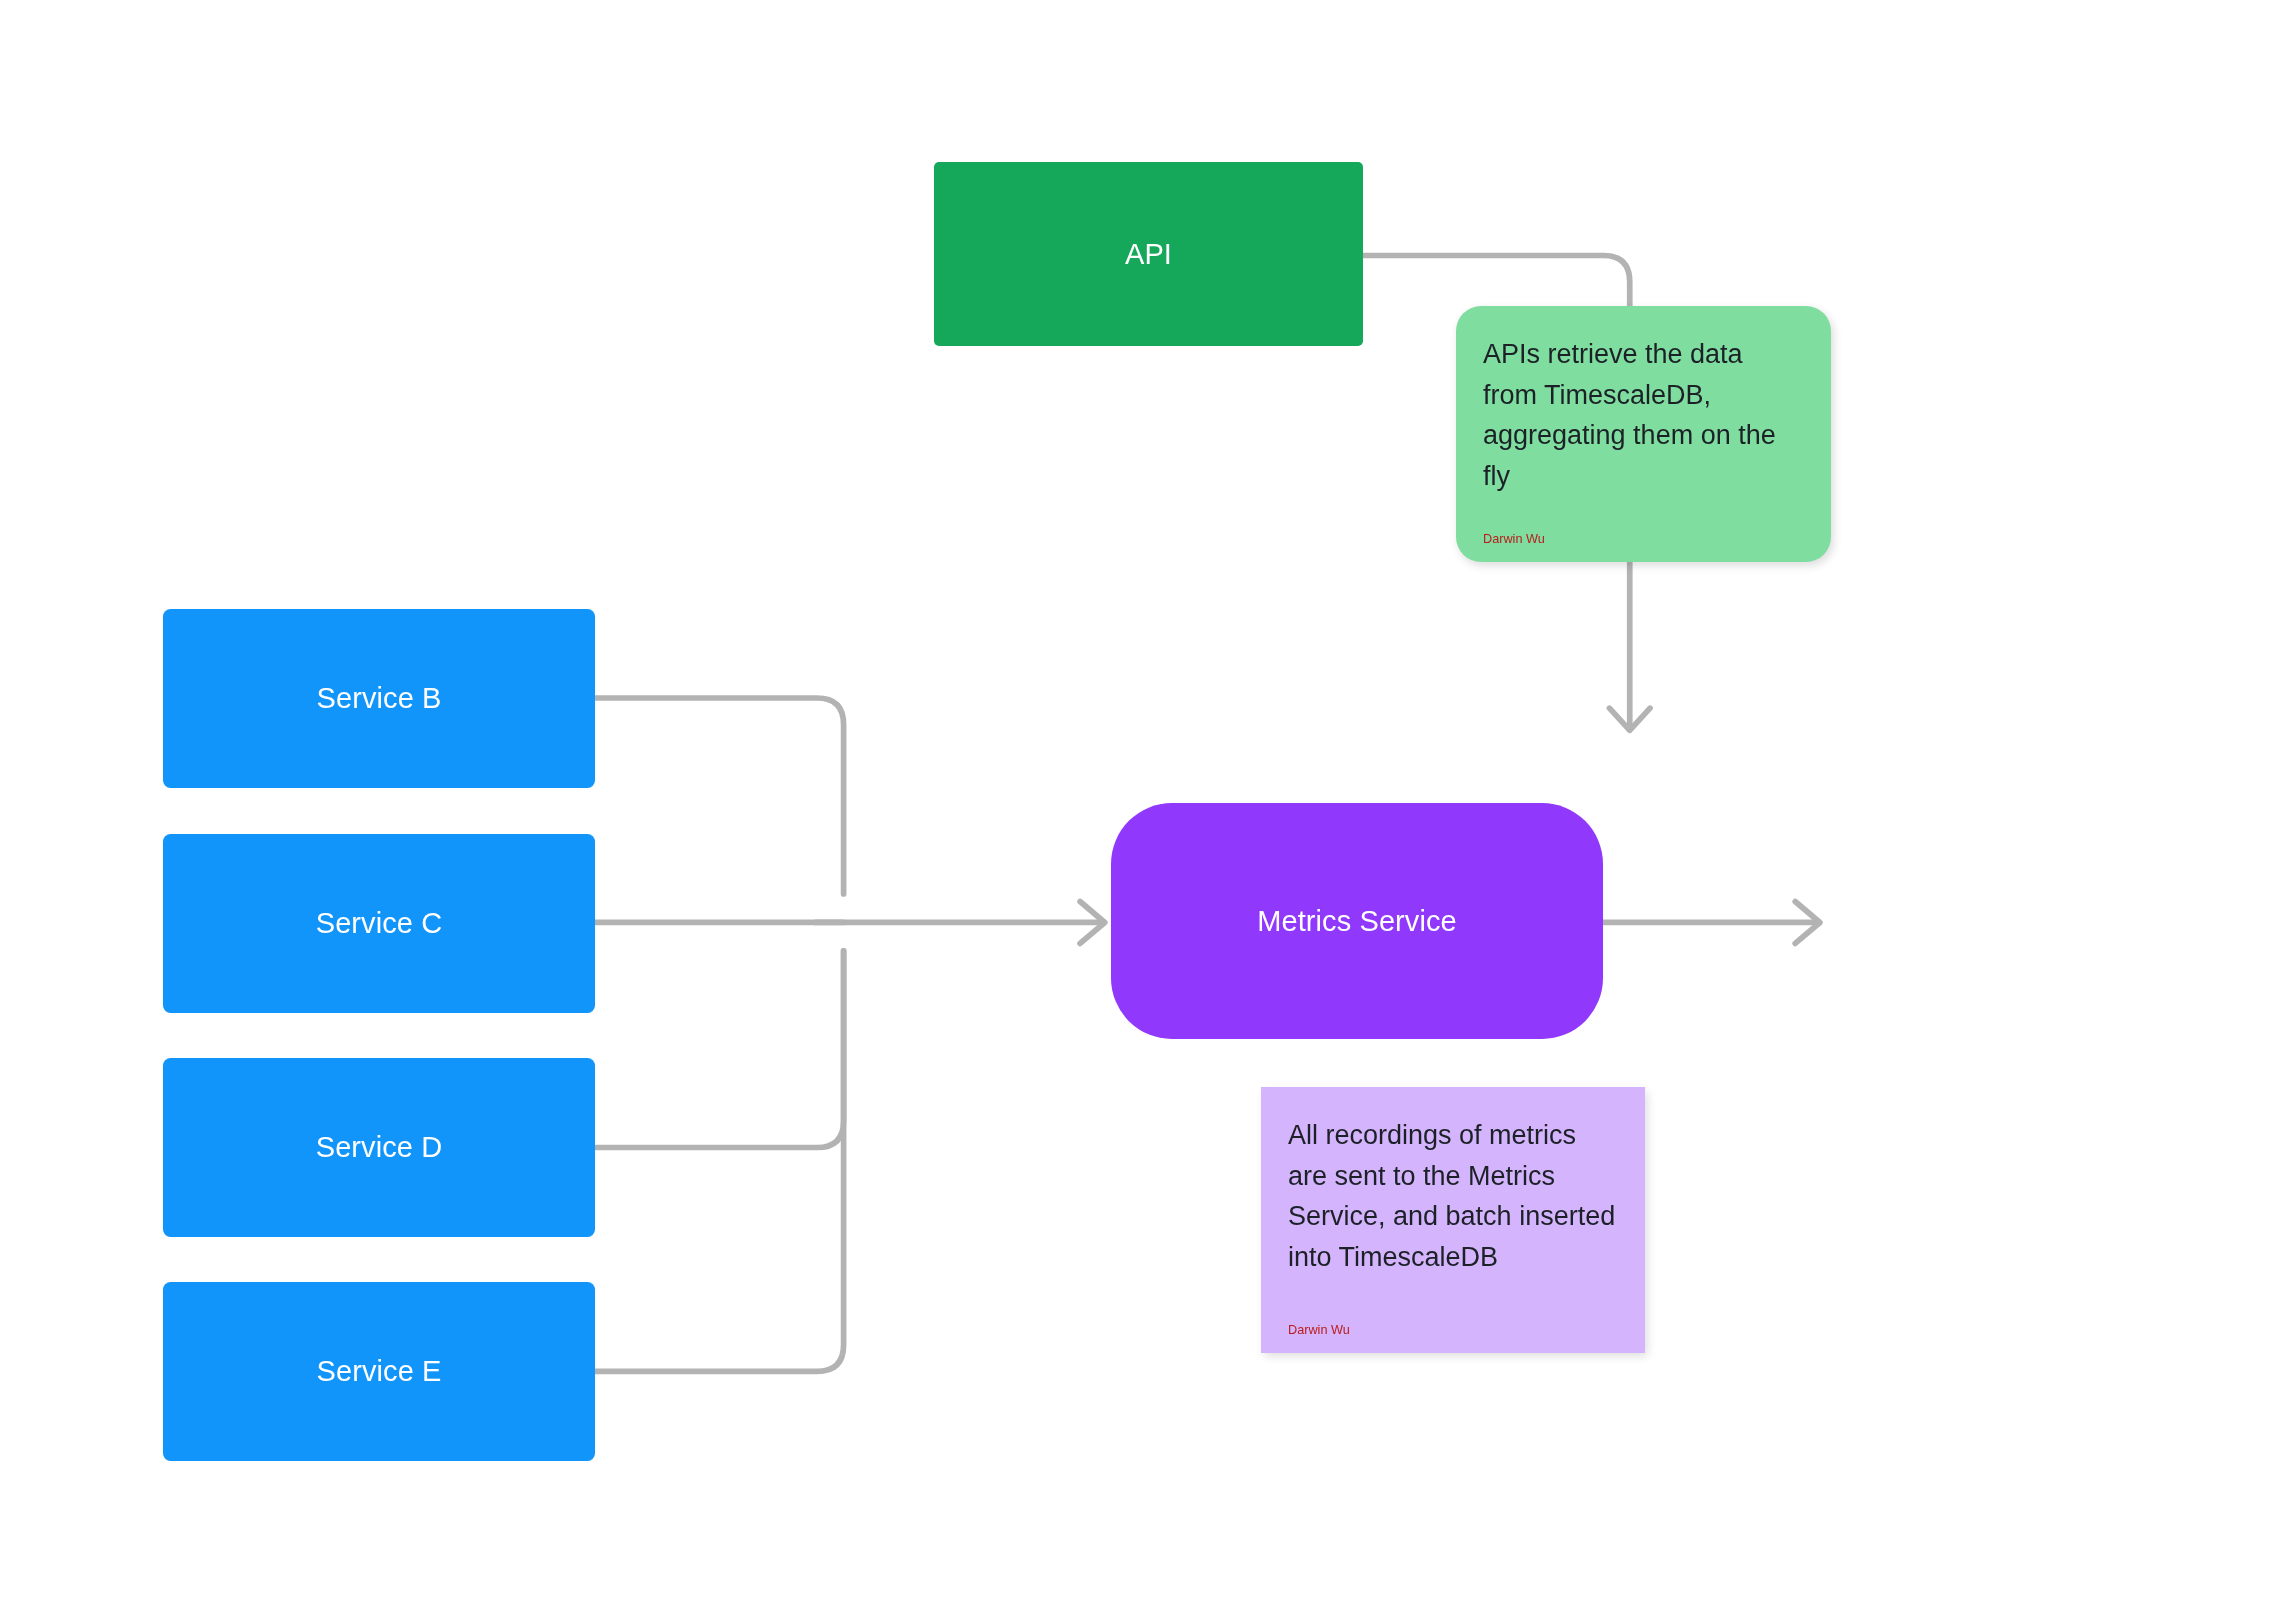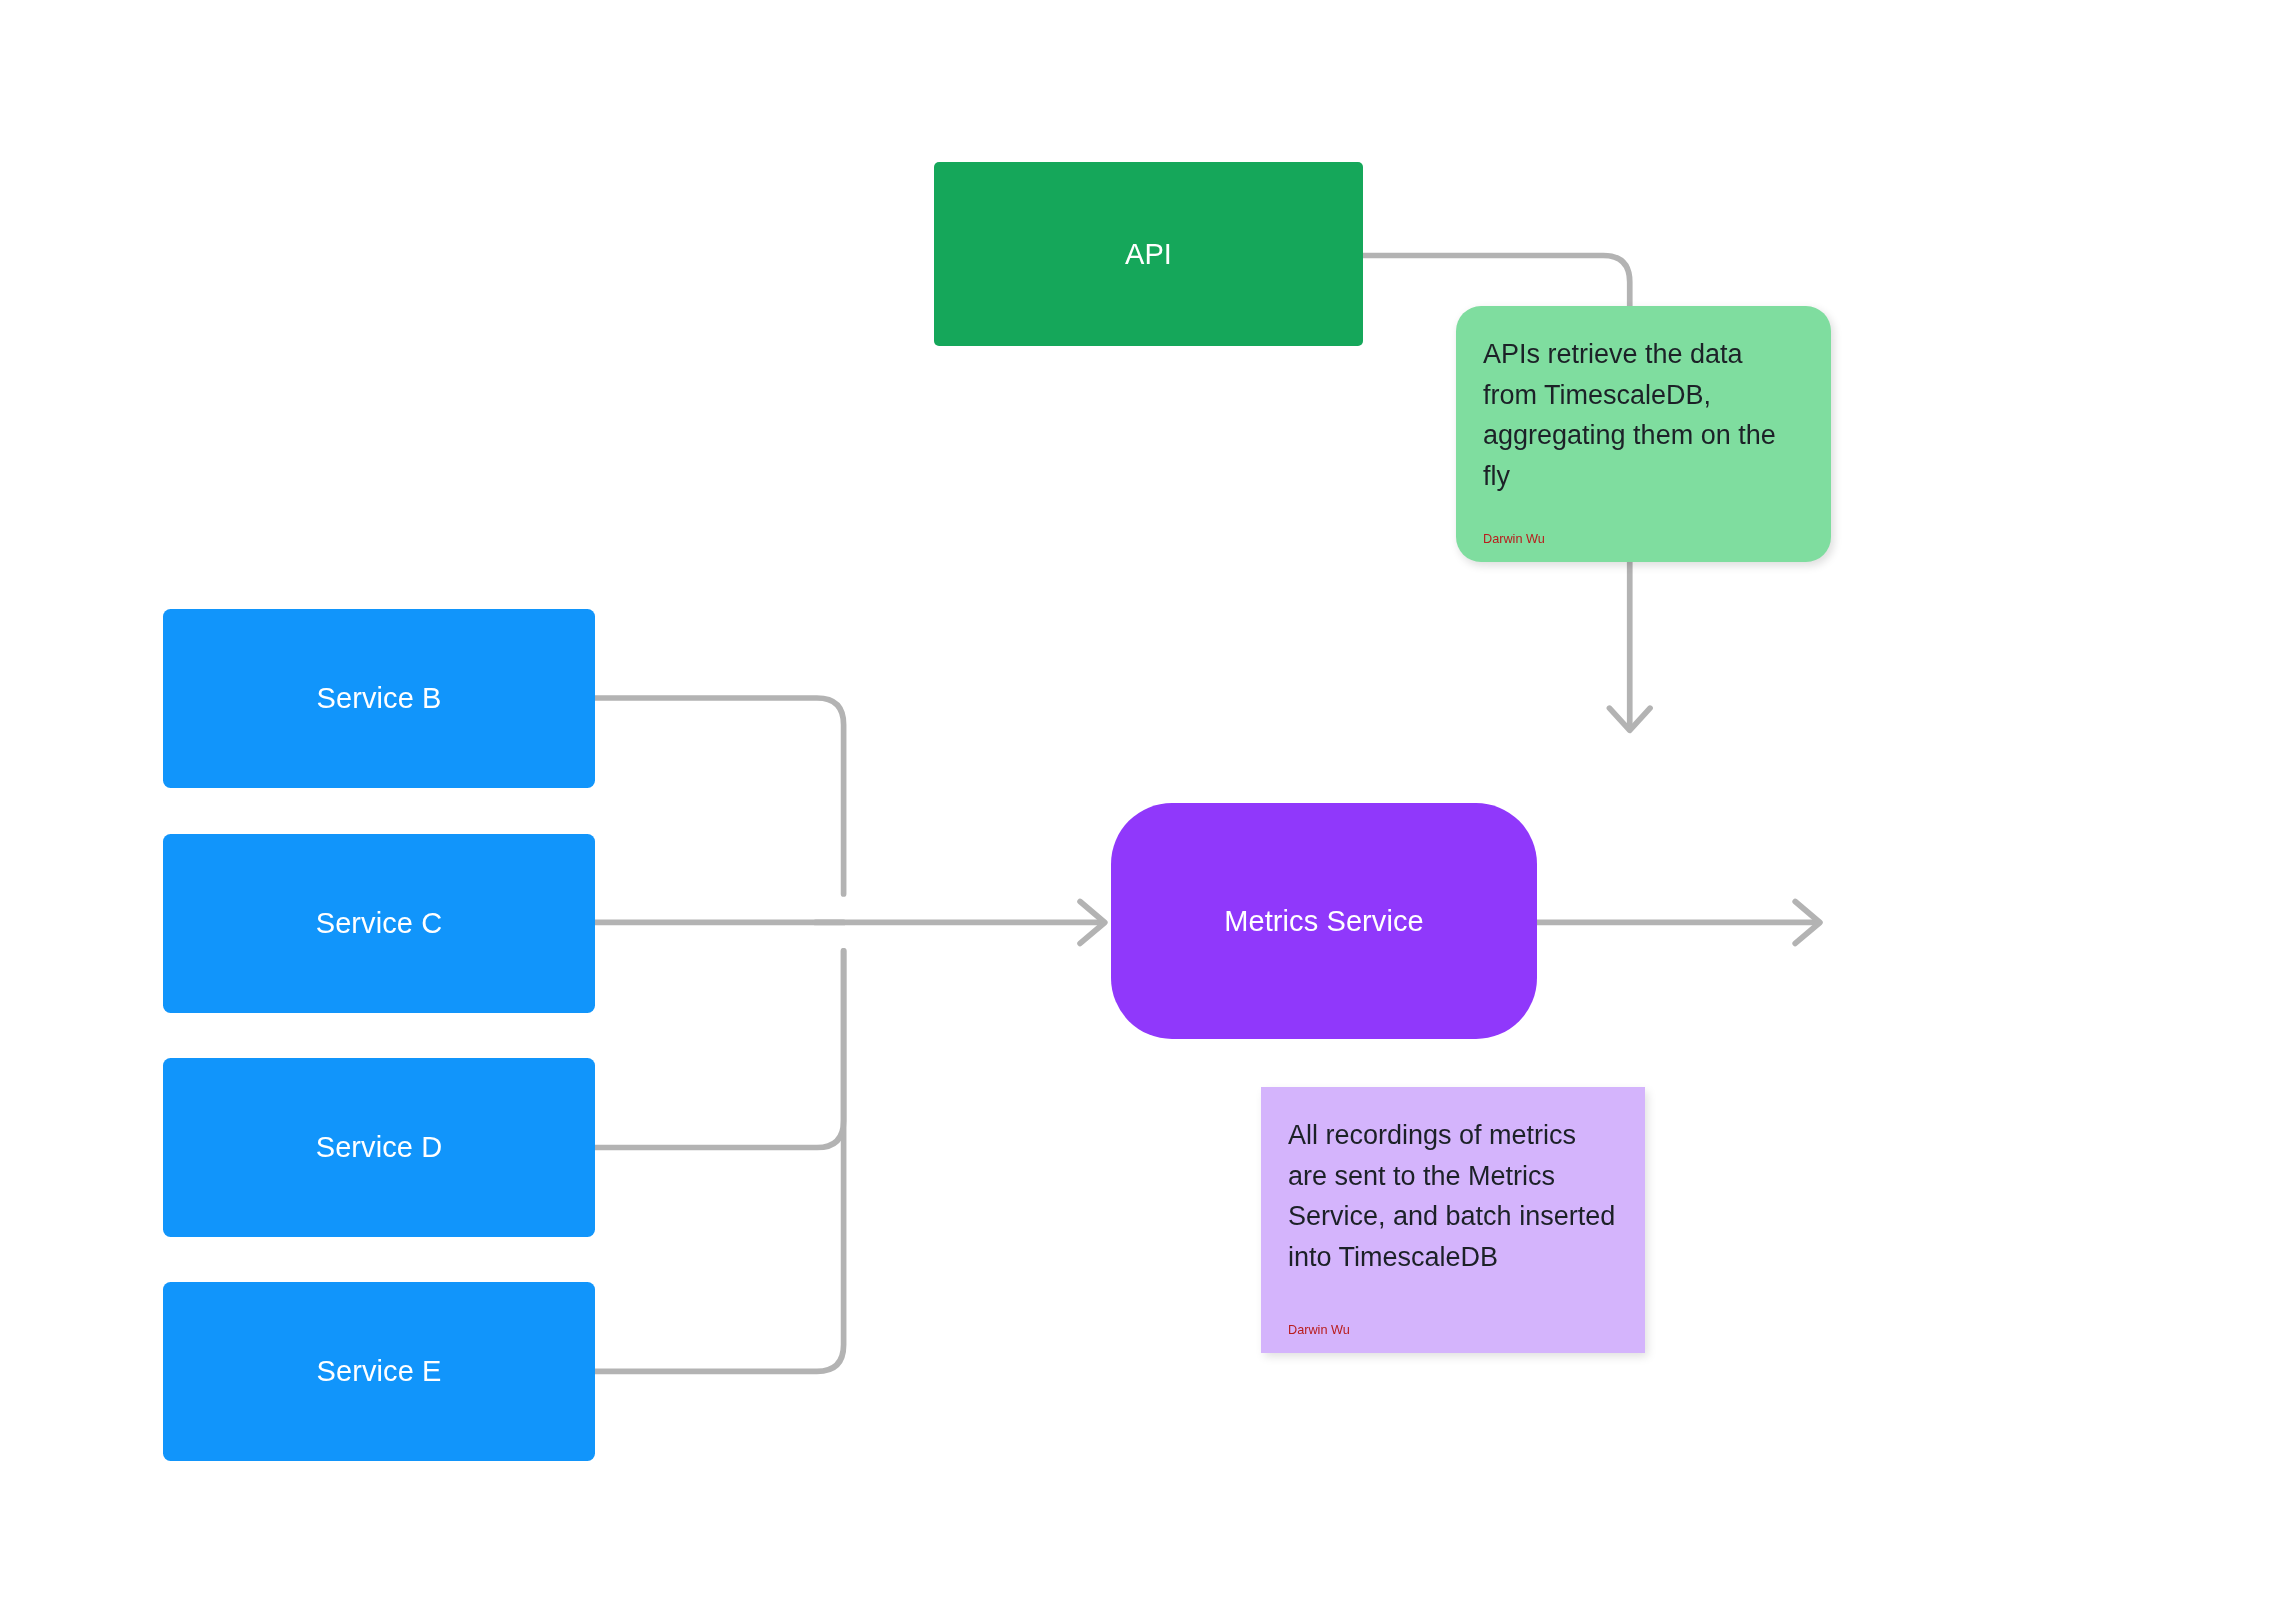--- a/index.html
+++ b/index.html
@@ -68,21 +68,21 @@
   .service-box .node-label { color: #ffffff; }
   #node-service-b { top: 609px; text-align: right; }
   #node-service-c { top: 834px; }
   #node-service-d { top: 1058px; }
   #node-service-e { top: 1282px; }
 
   
   #node-metrics {
     left: 1111px;
     top: 803px;
-    width: 426px;
+    width: 492px;
     height: 236px;
     background: #9038fb;
     border-radius: 61px;
   }
   #node-metrics .node-label { color: #ffffff; }
 
   
   #node-db {
     position: absolute;
     left: 1826px;

